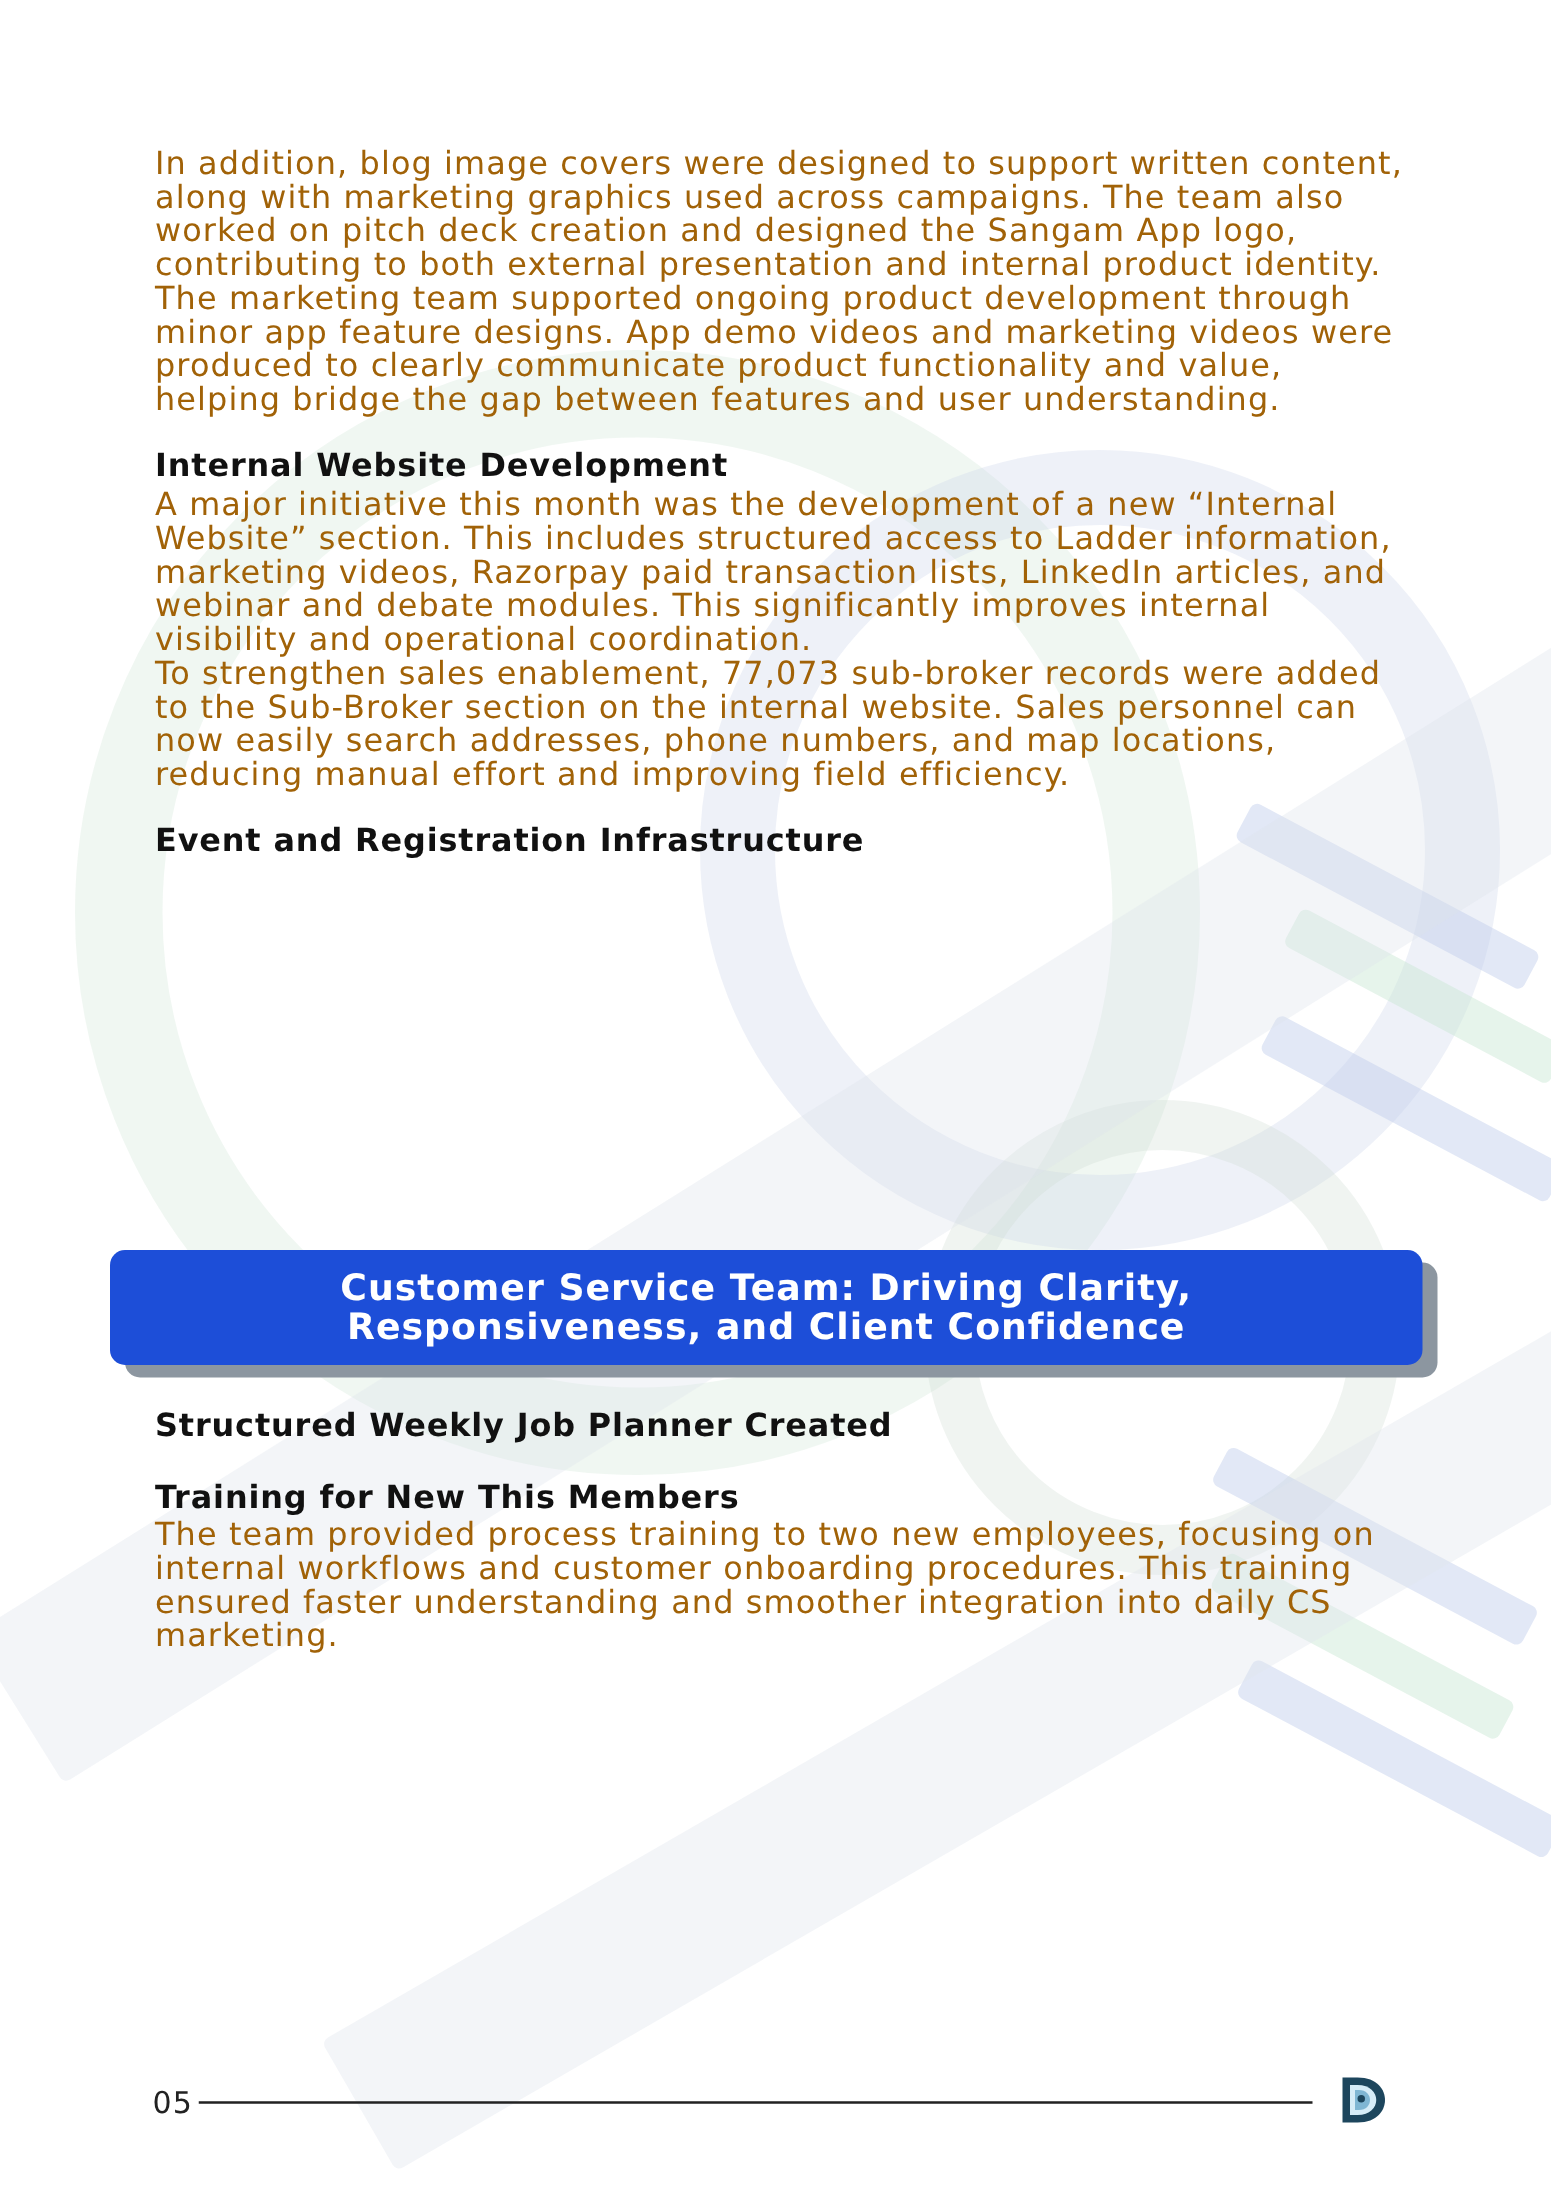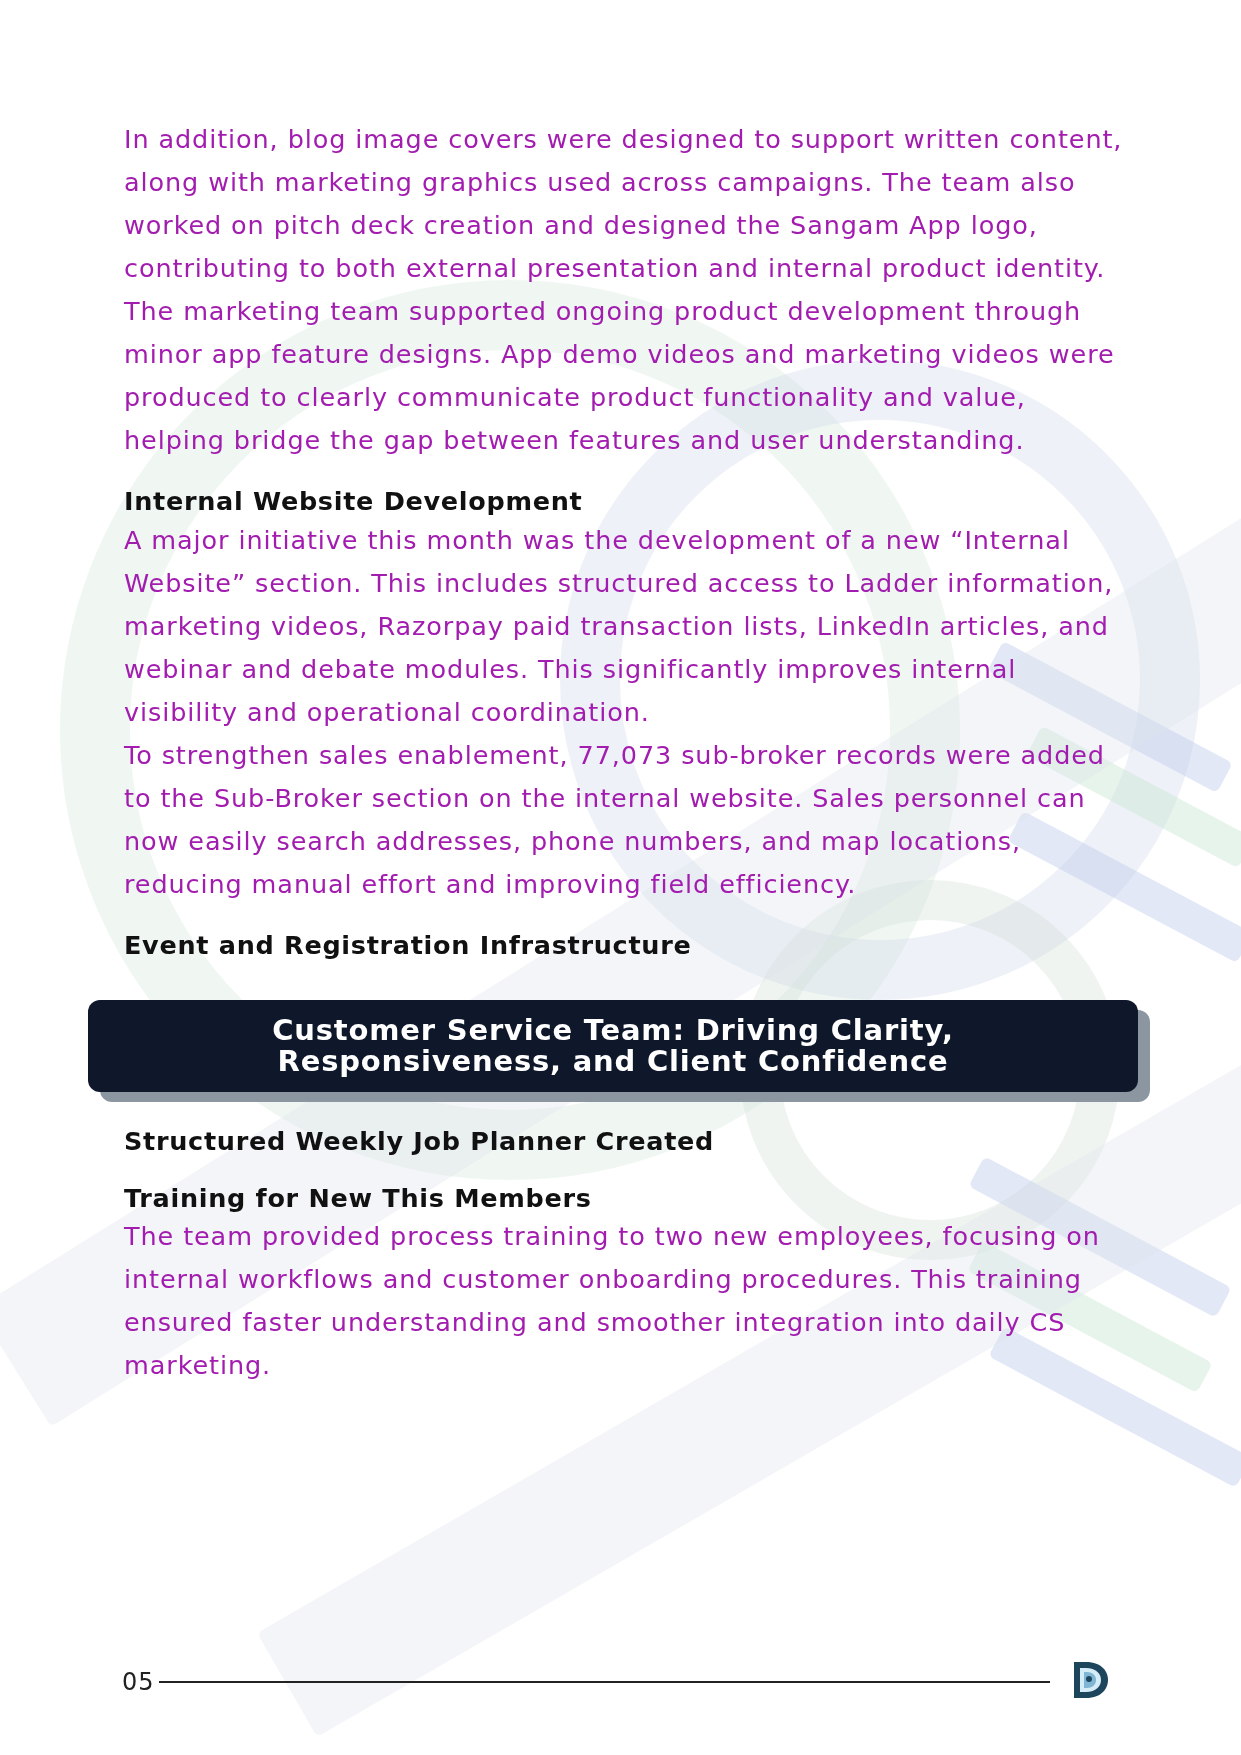--- a/index.html
+++ b/index.html
@@ -2,25 +2,25 @@
 <html><head>
 <meta charset="utf-8">
 <style>
   html, body { margin:0; padding:0; }
   body { width:1241px; height:1755px; position:relative; overflow:hidden; background:#ffffff;
          font-family:"DejaVu Sans","Liberation Sans",sans-serif; color:#1f1f1f; }
   .bg { position:absolute; inset:0; overflow:hidden; z-index:0; }
   .bg .arc { position:absolute; border-radius:50%; }
   .bg .stripe { position:absolute; transform:rotate(28deg); border-radius:6px; }
   .content { position:absolute; left:124px; top:118px; width:1000px; z-index:1; }
-  p.body { margin:0; font-size:25.5px; line-height:43px; letter-spacing:0.9px; color:#a21caf; }
+  p.body { margin:0; font-size:25.5px; line-height:27px; letter-spacing:0.9px; color:#a16207; }
   h3.sub { margin:22px 0 0 0; font-size:25.5px; line-height:34.5px; font-weight:bold; letter-spacing:0.7px; color:#111; }
   .banner-wrap { position:absolute; left:88px; top:1000px; width:1050px; height:92px; z-index:1; }
   .banner-shadow { position:absolute; left:12px; top:10px; right:-12px; bottom:-10px; background:#8c96a0; border-radius:12px; }
-  .banner { position:absolute; inset:0; background:#0f172a; border-radius:12px; display:flex; flex-direction:column; align-items:center; justify-content:center; }
+  .banner { position:absolute; inset:0; background:#1d4ed8; border-radius:12px; display:flex; flex-direction:column; align-items:center; justify-content:center; }
   .banner span { color:#fff; font-weight:bold; font-size:29px; line-height:31px; letter-spacing:0.8px; }
   .content2 { position:absolute; left:124px; top:1124px; width:1000px; z-index:1; }
   .footer { position:absolute; left:122px; top:1660px; width:990px; height:44px; z-index:1; display:flex; align-items:center; }
   .footer .num { font-size:24px; color:#222; margin-right:4px; letter-spacing:1px; }
   .footer .line { flex:1; height:2px; background:#222; margin-right:18px; }
 </style>
 </head>
 <body>
 
 <div class="bg">

